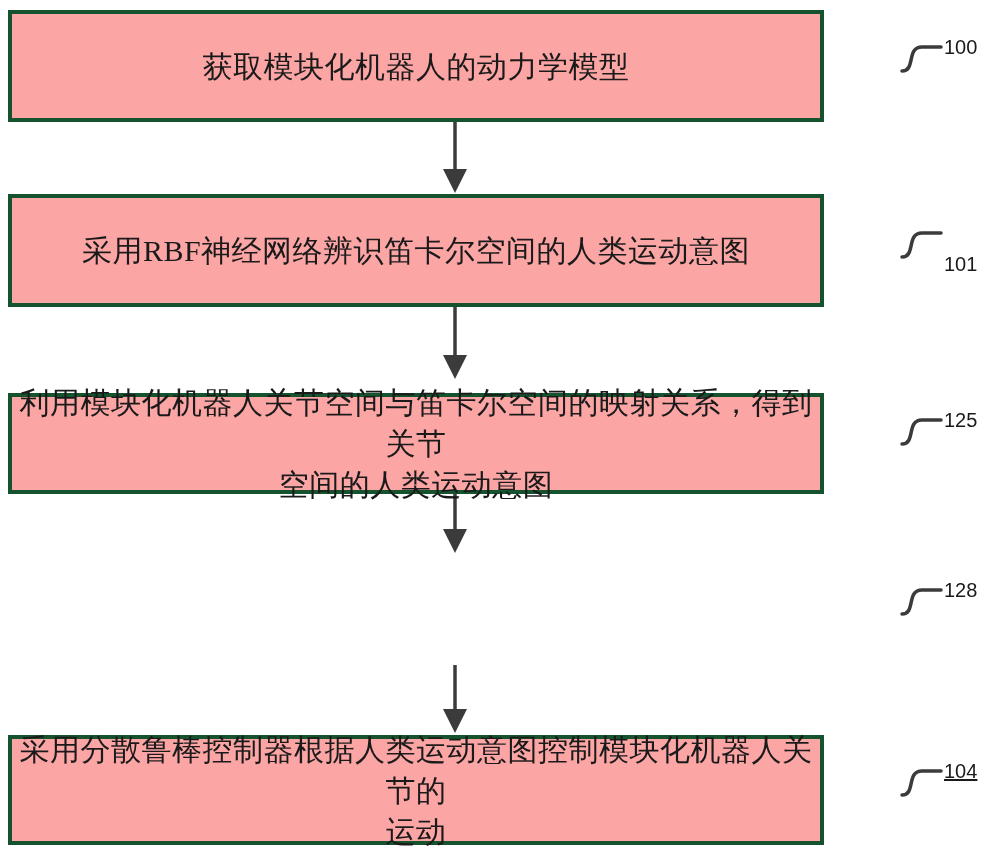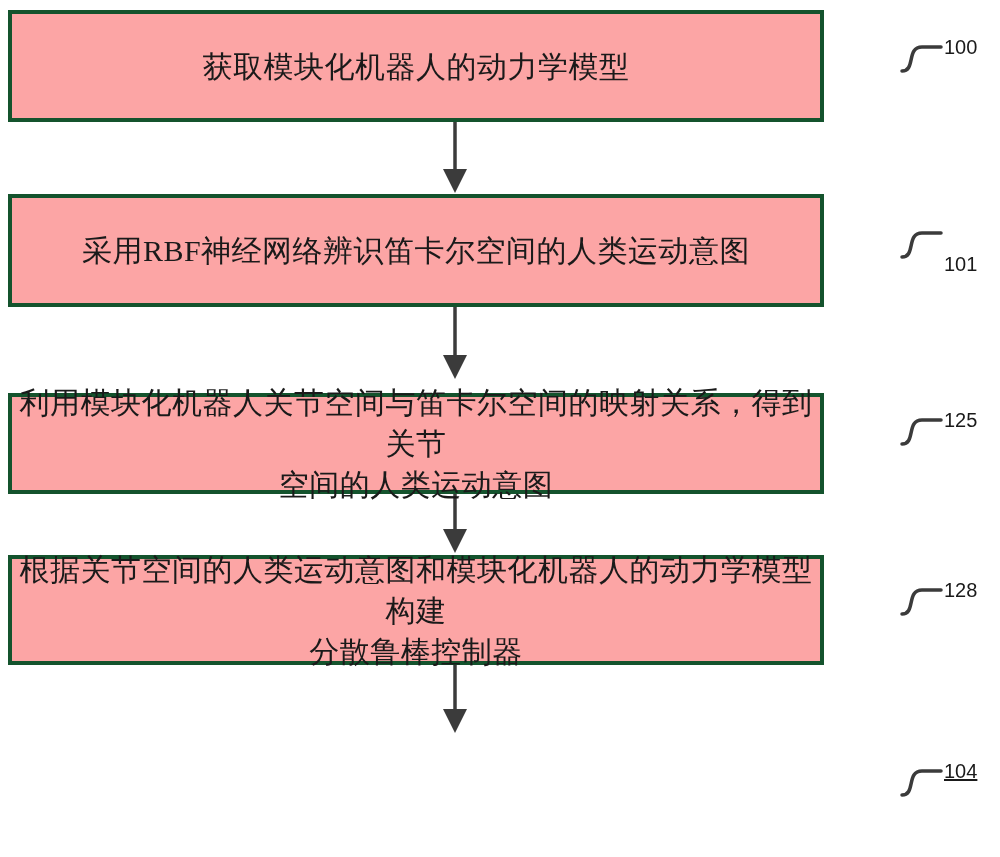--- a/index.html
+++ b/index.html
@@ -103,25 +103,25 @@
 
   <div class="flow-box box-2">
     <div class="box-text">采用RBF神经网络辨识笛卡尔空间的人类运动意图</div>
   </div>
 
   <div class="flow-box box-3">
     <div class="box-text">利用模块化机器人关节空间与笛卡尔空间的映射关系，得到关节
 空间的人类运动意图</div>
   </div>
 
-  <div class="flow-box box-4">
-    <div class="box-text">根据关节空间的人类运动意图和模块化机器人的动力学模型构建
-分散鲁棒控制器</div>
+
+  <div class="flow-box box-5">
+    <div class="box-text">采用分散鲁棒控制器根据人类运动意图控制模块化机器人关节的
+运动</div>
   </div>
-
 
   <div class="ref-label ref-100">100</div>
   <div class="ref-label ref-101">101</div>
   <div class="ref-label ref-102">125</div>
   <div class="ref-label ref-103">128</div>
   <div class="ref-label ref-104">104</div>
 
 </div>
 
 </body></html>

